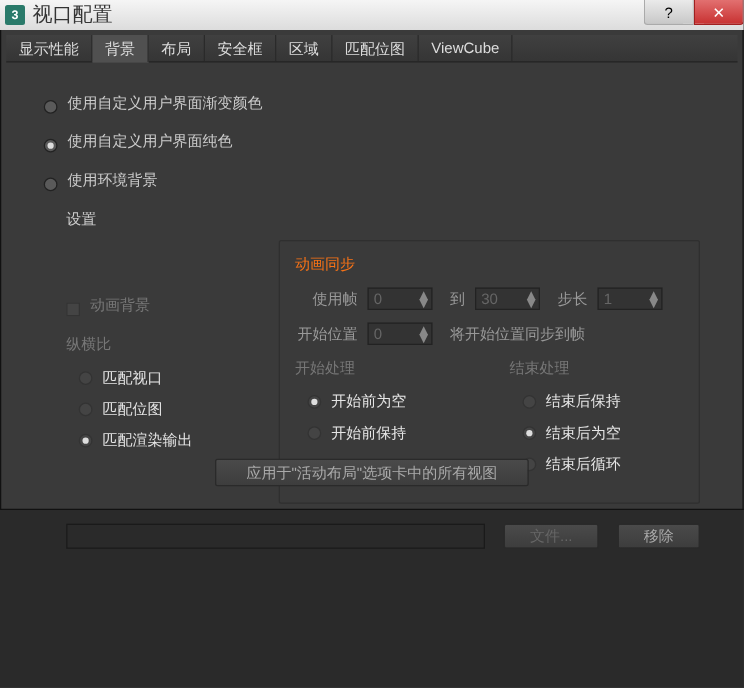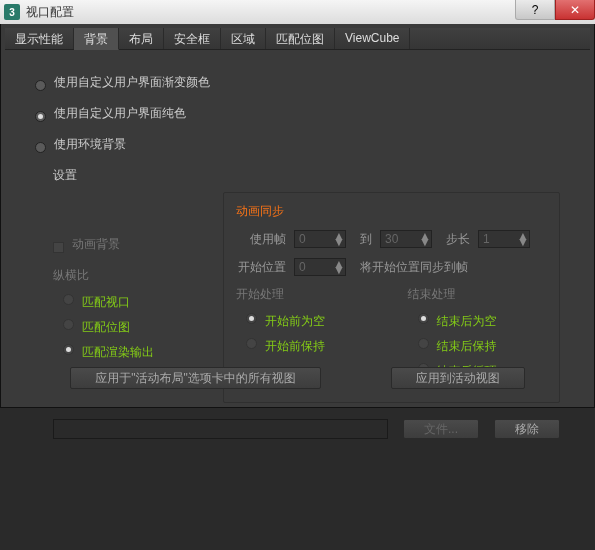--- a/index.html
+++ b/index.html
@@ -1,19 +1,19 @@
 <!DOCTYPE html>
 <html><head>
 <meta charset="utf-8">
 <style>
 * { margin: 0; padding: 0; box-sizing: border-box; font-family: "Microsoft YaHei", Arial, sans-serif; font-size: 12px; }
 body { background: #2a2a2a; width: 595px; height: 550px; overflow: hidden; }
 .titlebar { height: 24px; background: linear-gradient(to bottom, #f5f5f5, #dcdcdc); display: flex; align-items: center; padding-left: 4px; position: relative; }
 .titlebar .app-icon { width: 16px; height: 16px; background: #2a7a6a; color: #fff; display: flex; align-items: center; justify-content: center; font-size: 10px; font-weight: bold; border-radius: 2px; margin-right: 6px; }
-.titlebar .title { color: #333; font-size: 12px; }
+.titlebar .title { color: #333; font-size: 16px; }
 .titlebar .controls { position: absolute; right: 0; top: 0; display: flex; height: 20px; }
 .titlebar .ctrl { width: 40px; height: 20px; display: flex; align-items: center; justify-content: center; border: 1px solid #aaa; border-top: none; background: linear-gradient(to bottom, #eaeaea, #c8c8c8); }
 .titlebar .ctrl.help { border-radius: 0 0 0 3px; }
 .titlebar .ctrl.close { background: linear-gradient(to bottom, #e27070, #c83232); color: #fff; border-color: #a02020; border-radius: 0 0 3px 0; }
 .window-body { background: #3a3a3a; height: 384px; padding: 4px; border: 1px solid #111; border-top: none; position: relative; }
 .tabs { display: flex; border-bottom: 1px solid #222; background: linear-gradient(to bottom, #404040, #353535); height: 22px; }
 .tab { padding: 3px 10px; color: #ddd; border-right: 1px solid #2a2a2a; cursor: pointer; font-size: 12px; }
 .tab.active { background: #505050; border-bottom: 1px solid #505050; margin-bottom: -1px; }
 .tab-content { padding: 24px 30px 0 30px; color: #ccc; }
 .radio-row { display: flex; align-items: flex-end; margin-bottom: 14px; font-size: 12px; }
@@ -32,21 +32,21 @@
 .section-title.disabled { color: #777; }
 .row { display: flex; align-items: center; margin-bottom: 10px; }
 .row .label { color: #999; width: 50px; text-align: right; margin-right: 8px; }
 .spinner { display: flex; align-items: center; background: #2a2a2a; border: 1px solid #222; height: 18px; width: 52px; padding: 0 2px 0 4px; color: #888; position: relative; }
 .spinner.disabled { background: #333; color: #666; }
 .spinner .val { flex: 1; }
 .spinner .arrows { width: 10px; display: flex; flex-direction: column; font-size: 6px; line-height: 6px; color: #888; }
 .gap { width: 14px; }
 .sub-cols { display: flex; gap: 32px; margin-top: 6px; }
 .sub-col { flex: 1; }
-.sub-radio-row { display: flex; margin-bottom: 8px; color: #84cc16; padding-left: 10px; }
+.sub-radio-row { display: flex; align-items: center; margin-bottom: 8px; color: #e5e5e5; padding-left: 10px; }
 .file-row { display: flex; align-items: center; margin-top: 16px; gap: 15px; }
 .file-input { flex: 1; height: 20px; background: #2a2a2a; border: 1px solid #1a1a1a; }
 .btn { height: 20px; padding: 0 20px; background: linear-gradient(to bottom, #4a4a4a, #3d3d3d); border: 1px solid #2a2a2a; color: #aaa; display: flex; align-items: center; justify-content: center; cursor: pointer; border-radius: 2px; }
 .btn.disabled { color: #666; }
 .bottom-buttons { position: absolute; bottom: 18px; left: 0; right: 0; display: flex; justify-content: center; gap: 70px; }
 .btn.large { padding: 0 24px; height: 22px; }
 </style>
 </head>
 <body>
 
@@ -167,41 +167,40 @@
                 <span>开始前为空</span>
               </div>
               <div class="sub-radio-row">
                 <div class="radio disabled"></div>
                 <span>开始前保持</span>
               </div>
             </div>
             <div class="sub-col">
               <div class="section-title disabled">结束处理</div>
               <div class="sub-radio-row">
+                <div class="radio disabled"></div>
+                <span>结束后保持</span>
+              </div>
+              <div class="sub-radio-row">
                 <div class="radio disabled checked"></div>
                 <span>结束后为空</span>
-              </div>
-              <div class="sub-radio-row">
-                <div class="radio disabled"></div>
-                <span>结束后保持</span>
               </div>
               <div class="sub-radio-row">
                 <div class="radio disabled"></div>
                 <span>结束后循环</span>
               </div>
             </div>
           </div>
         </div>
       </div>
 
       <div class="file-row">
         <div class="file-input"></div>
         <div class="btn disabled">文件...</div>
         <div class="btn">移除</div>
       </div>
     </div>
   </div>
 
   <div class="bottom-buttons">
     <div class="btn large">应用于"活动布局"选项卡中的所有视图</div>
-    <div class="btn large">应用到活动视图</div>
   </div>
 </div>
 
 </body></html>

